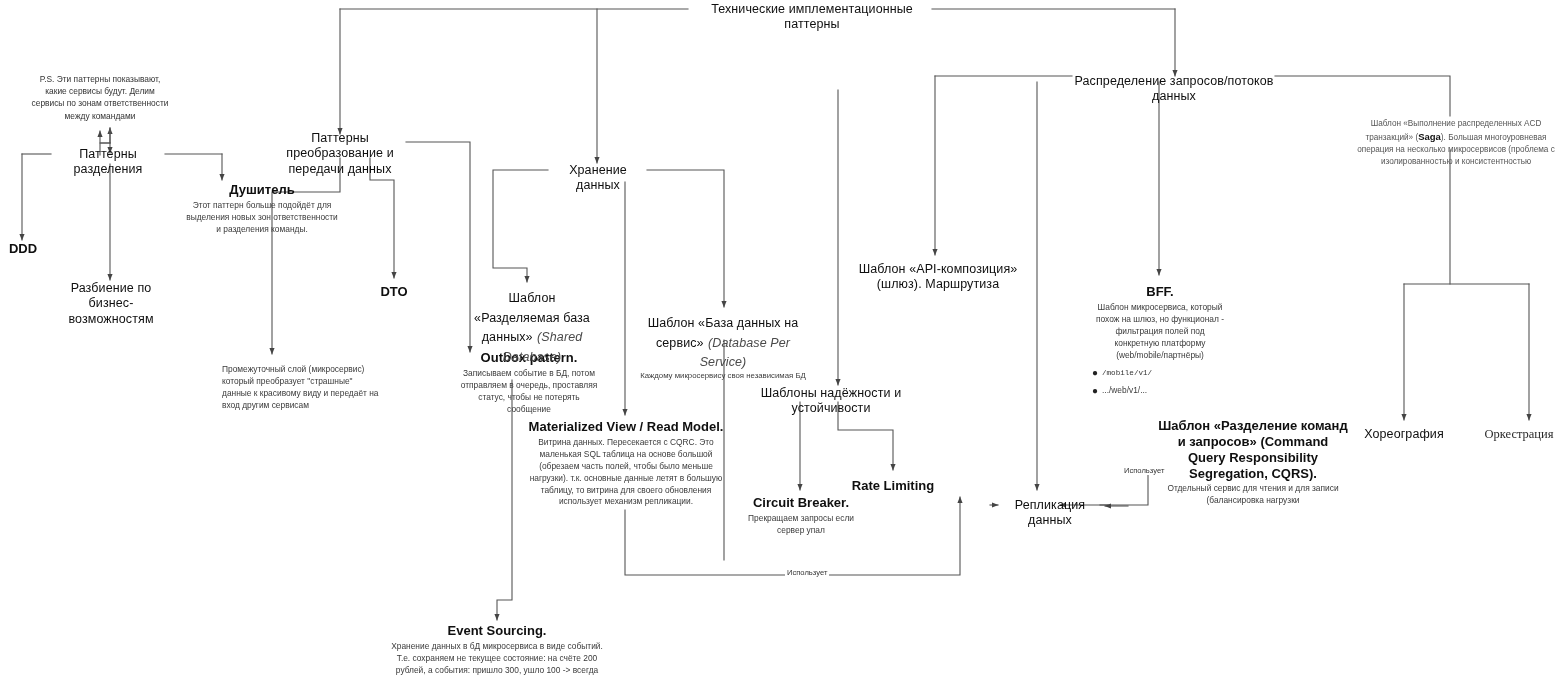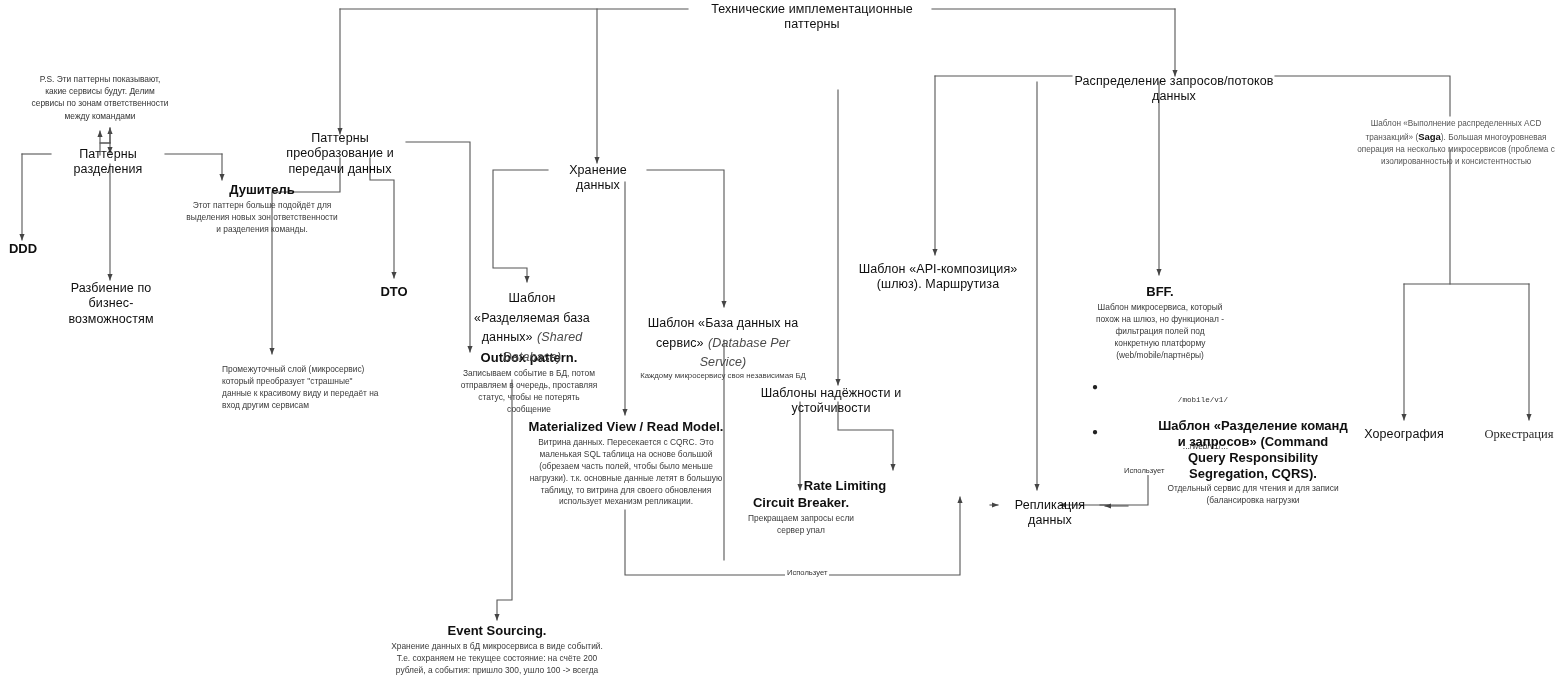--- a/index.html
+++ b/index.html
@@ -94,23 +94,22 @@
   }
   .bullet-dot {
     width: 10px;
     flex: 0 0 10px;
     font-size: 10px;
     line-height: 1;
     color: #222;
   }
   .bullet-txt {
     flex: 1 1 auto;
-    text-align: right;
+    text-align: left;
     font-size: 8.4px;
-    margin-top: 28px;
   }
   .mono {
     font-family: "Liberation Mono", "DejaVu Sans Mono", monospace;
     font-size: 7.6px;
     color: #333;
   }
   .saga-note {
     font-size: 8.2px;
     color: #555;
     line-height: 1.45;
@@ -256,21 +255,21 @@
     <div class="desc">Хранение данных в бД микросервиса в виде событий. Т.е. сохраняем не текущее состояние: на счёте 200 рублей, а события: пришло 300, ушло 100 -&gt; всегда можно вычислить сколько сейчас, например через витрину данных</div>
   </div>
 
   <div class="node ttl" style="left:736px;top:386px;width:190px;">Шаблоны надёжности и устойчивости</div>
 
   <div class="node" style="left:735px;top:495px;width:132px;">
     <div class="ttl-lg">Circuit Breaker.</div>
     <div class="desc">Прекращаем запросы если сервер упал</div>
   </div>
 
-  <div class="node ttl-lg" style="left:795px;top:478px;width:100px;">Rate Limiting</div>
+  <div class="node ttl-lg" style="left:843px;top:478px;width:100px;">Rate Limiting</div>
 
   <div class="node ttl" style="left:1070px;top:74px;width:208px;">Распределение запросов/потоков данных</div>
 
   <div class="node ttl" style="left:856px;top:262px;width:164px;">Шаблон «API-композиция» (шлюз). Маршрутиза</div>
 
   <div class="node" style="left:1092px;top:284px;width:136px;">
     <div class="ttl-lg">BFF.</div>
     <div class="desc">Шаблон микросервиса, который похож на шлюз, но функционал - фильтрация полей под конкретную платформу (web/mobile/партнёры)</div>
     <div class="bullets">
       <div class="bullet-row">

